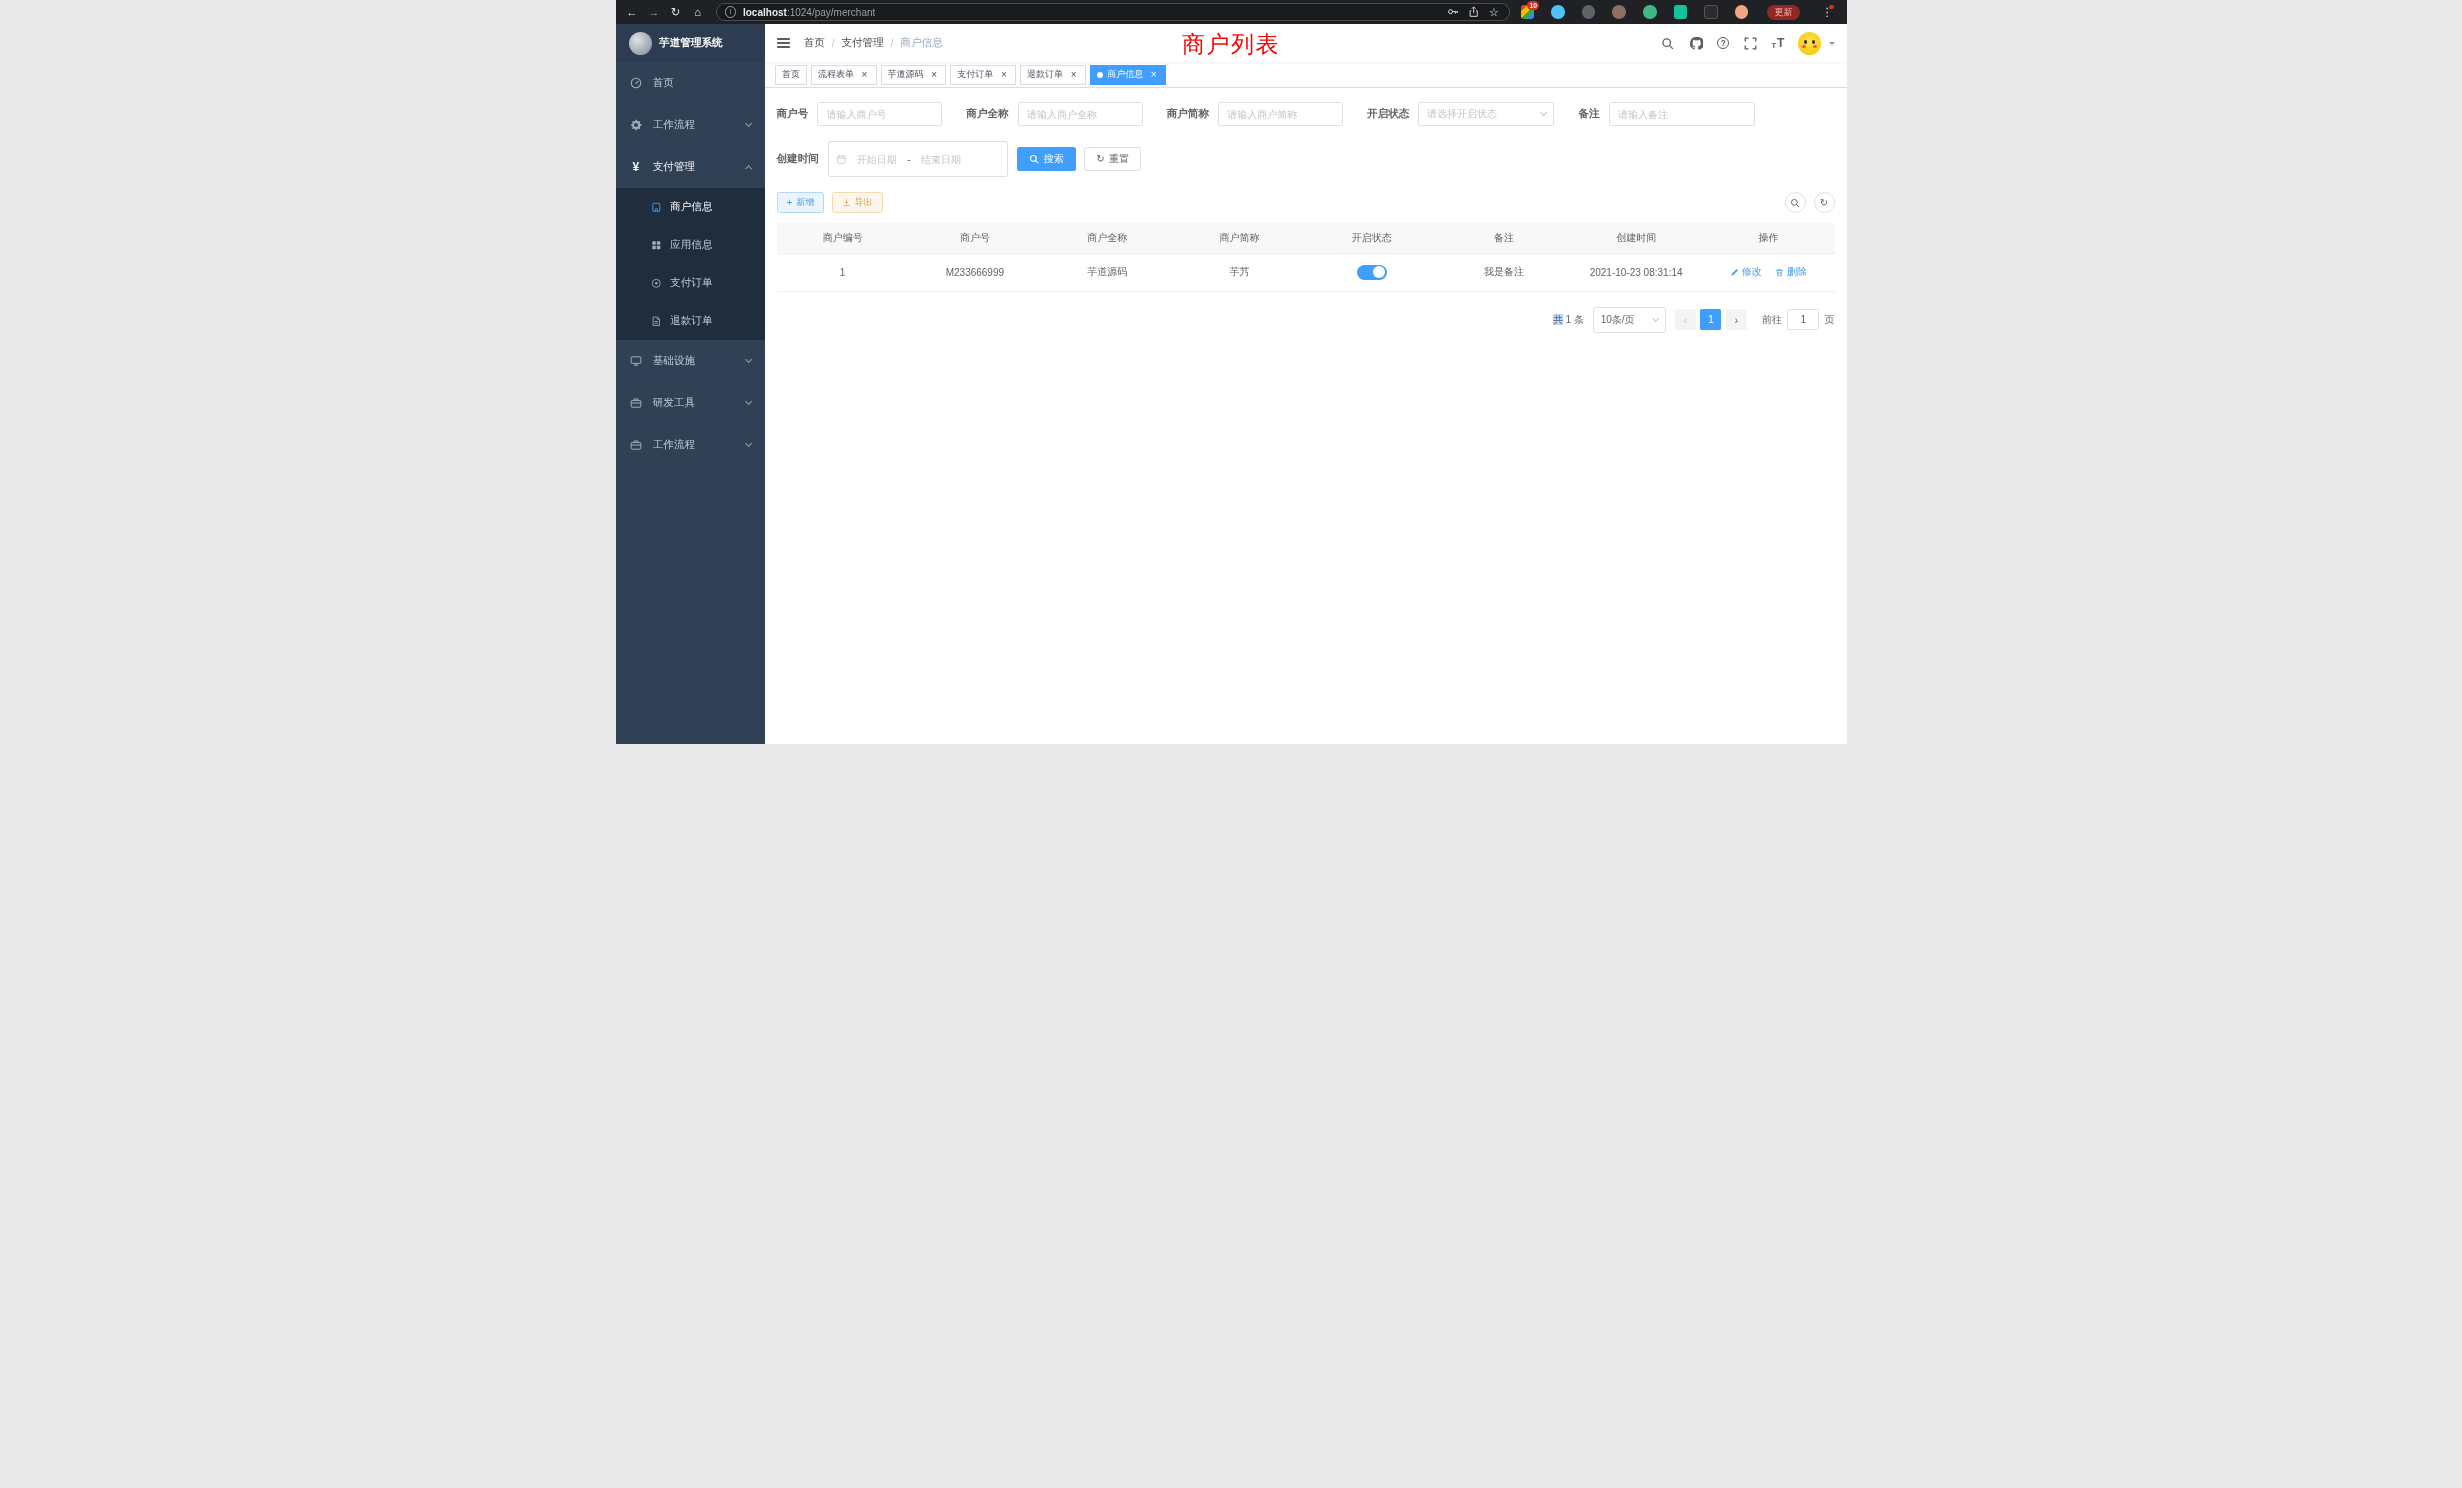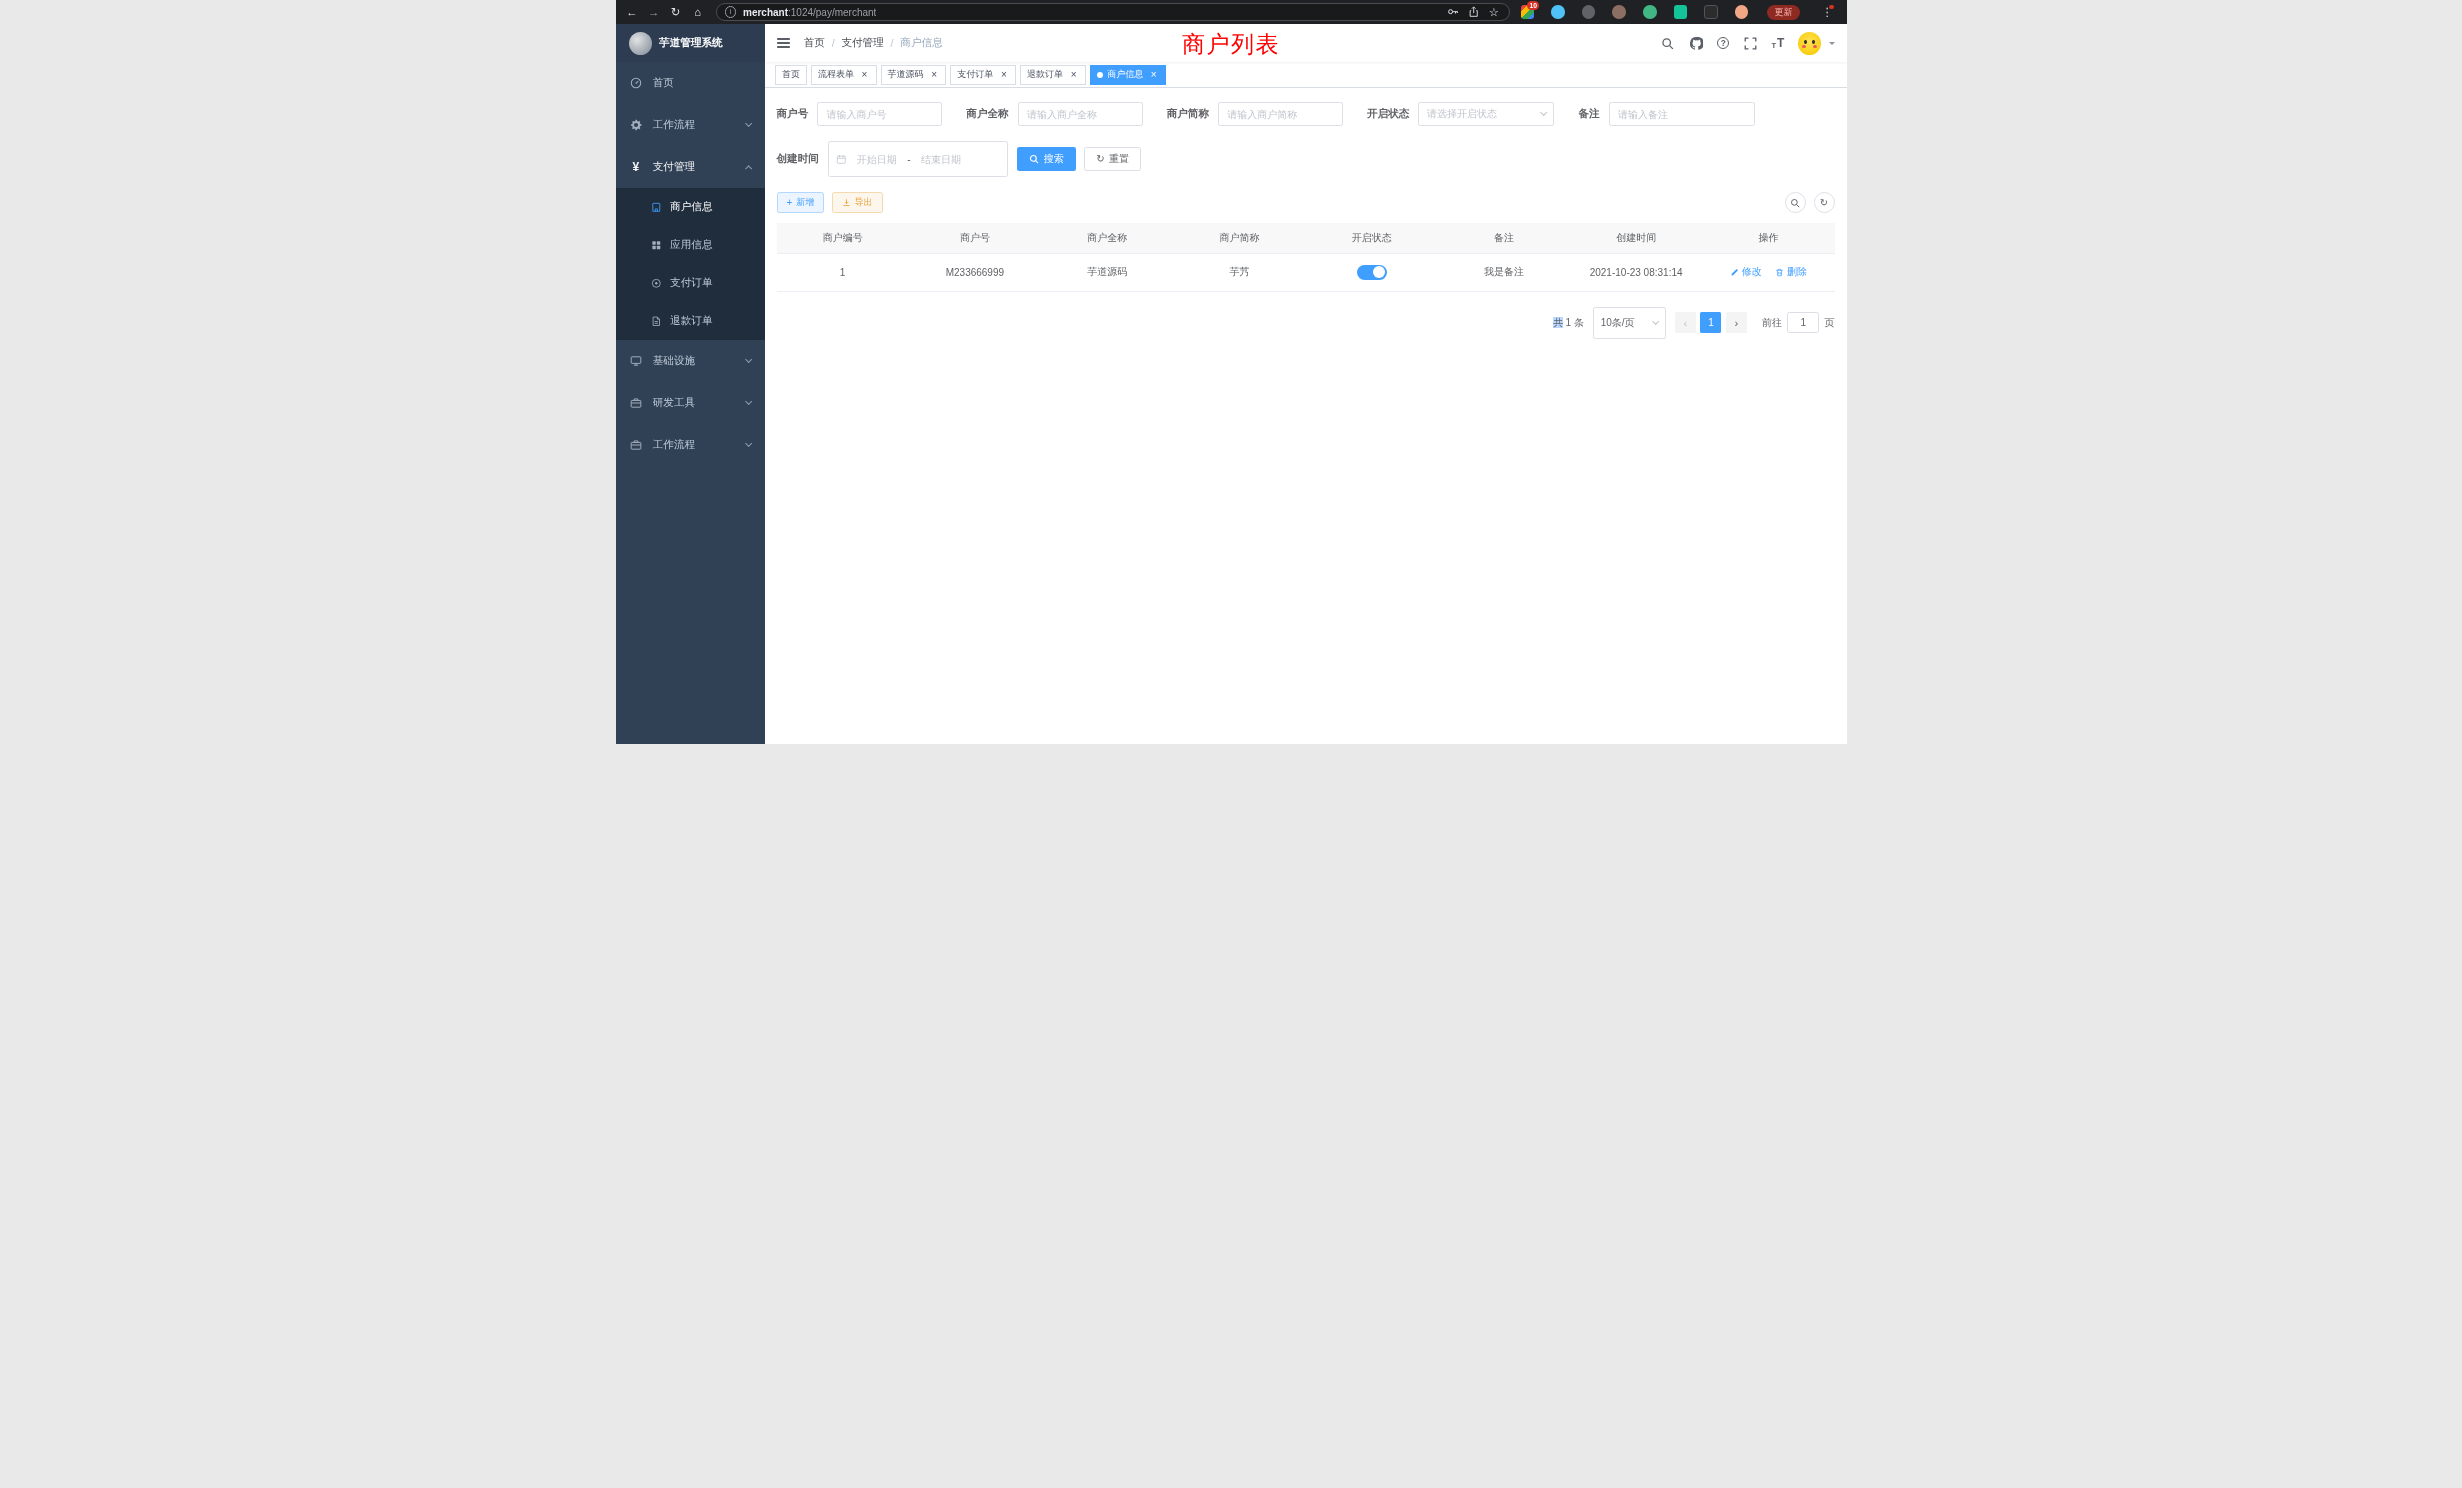--- a/index.html
+++ b/index.html
@@ -124,41 +124,41 @@
   .switch{width:30px;height:15px;border-radius:7.6px;background:#409eff;position:relative;display:inline-block;cursor:pointer;vertical-align:middle}
   .switch .knob{position:absolute;top:1.5px;right:1.5px;width:12px;height:12px;border-radius:50%;background:#fff}
   .act{color:#409eff;font-size:10px;display:inline-flex;align-items:center;gap:3px;cursor:pointer}
   .act + .act{margin-left:10.6px}
   .act svg{width:9px;height:9px}
 
   
   .pagination{display:flex;align-items:center;justify-content:flex-end;margin:15px 12px 0;font-size:10px;color:#606266}
   .pg-total{margin-right:9px;white-space:nowrap}
   .sel-hl{font-style:normal;background:#b9d7ff;margin-right:2.3px}
-  .pg-size{width:73px;height:32px;border:0.8px solid #dcdfe6;border-radius:2.3px;display:flex;align-items:center;justify-content:space-between;padding:0 6.8px;margin-right:9px;cursor:pointer;background:#fff}
+  .pg-size{width:73px;height:26px;border:0.8px solid #dcdfe6;border-radius:2.3px;display:flex;align-items:center;justify-content:space-between;padding:0 6.8px;margin-right:9px;cursor:pointer;background:#fff}
   .pg-btn{width:21px;height:21px;border-radius:1.5px;background:#f4f4f5;display:flex;align-items:center;justify-content:center;font-size:11.4px;cursor:pointer;color:#606266}
   .pg-btn.disabled{color:#c0c4cc;cursor:not-allowed}
   .pg-cur{width:21px;height:21px;border-radius:1.5px;background:#409eff;color:#fff;display:flex;align-items:center;justify-content:center;margin:0 4.5px;cursor:default}
   .pg-goto{display:flex;align-items:center;gap:5.3px;margin-left:15px;white-space:nowrap}
   .pg-input{width:32px;height:21px;border:0.8px solid #dcdfe6;border-radius:2.3px;text-align:center;font-size:10px;color:#606266;outline:none}
 </style>
 </head>
 <body>
 
 <div class="screen">
 
   <div class="browser-bar">
     <span class="bicon">←</span>
     <span class="bicon dim">→</span>
     <span class="bicon">↻</span>
     <span class="bicon">⌂</span>
 
     <div class="omnibox">
       <span class="info-ic">i</span>
-      <span class="url"><b>merchant</b><span class="url-rest">:1024/pay/merchant</span></span>
+      <span class="url"><b>localhost</b><span class="url-rest">:1024/pay/merchant</span></span>
       <span class="om-sp"></span>
       <span class="o-ic">
         <svg viewBox="0 0 16 16" fill="none" stroke="currentColor" stroke-width="1.4">
             <circle cx="5" cy="8" r="2.8"></circle>
             <path d="M7.8 8H15M12 8v2.6M14.5 8v1.8"></path>
           </svg>
       </span>
       <span class="o-ic">
         <svg viewBox="0 0 16 16" fill="none" stroke="currentColor" stroke-width="1.3">
             <path d="M8 10V1.8M5.4 3.8L8 1.2l2.6 2.6M4.5 6.5H3v8h10v-8h-1.5"></path>

